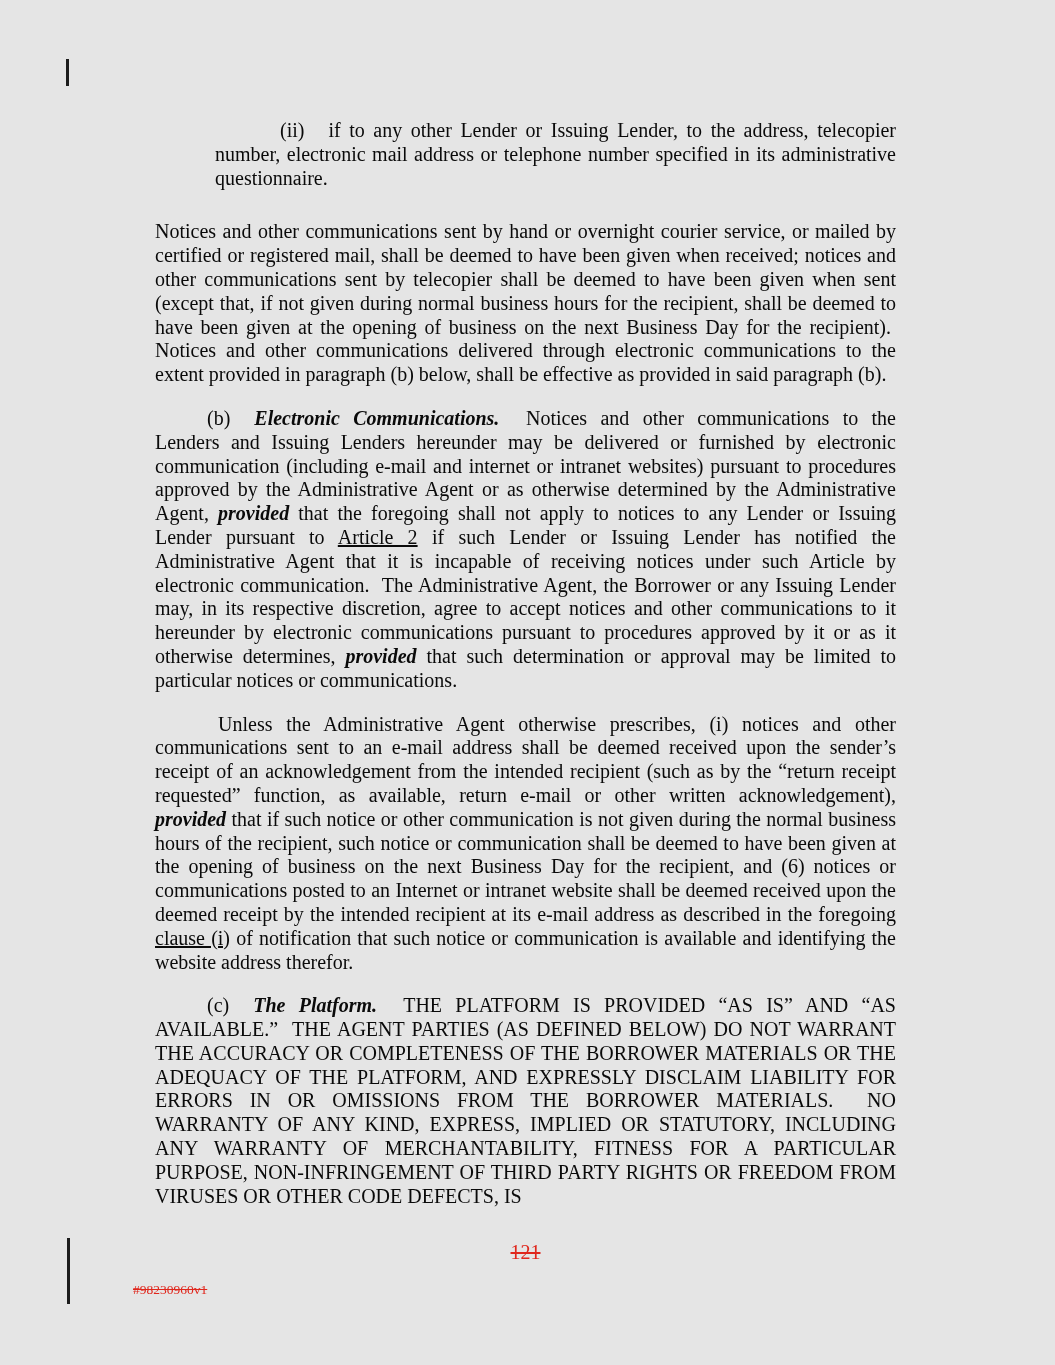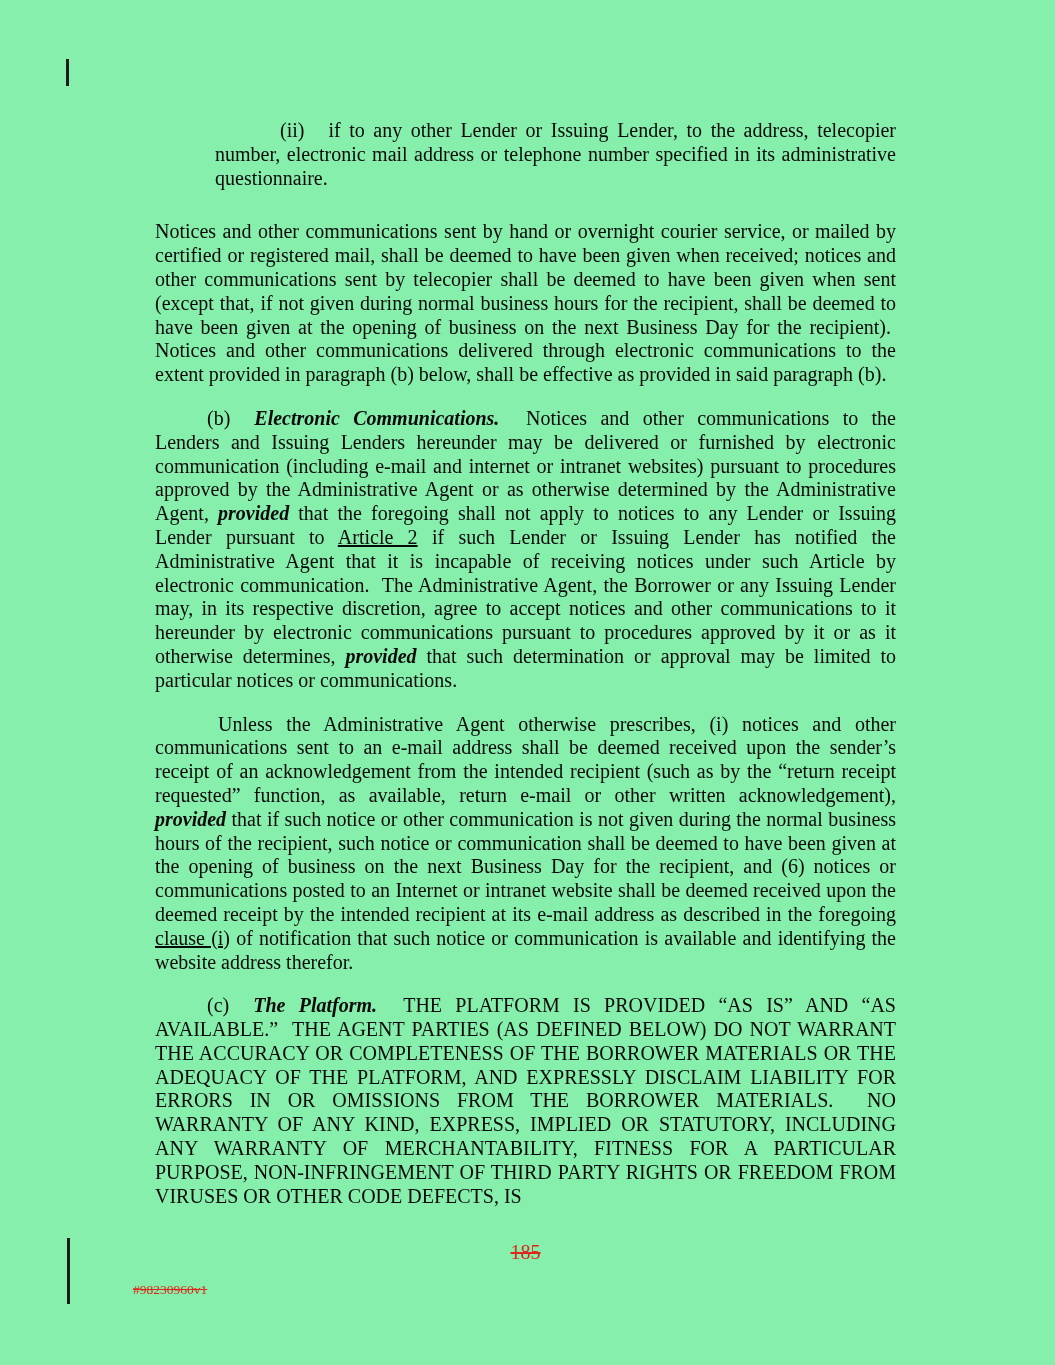--- a/index.html
+++ b/index.html
@@ -10,21 +10,21 @@
   body {
     width: 1055px;
     height: 1365px;
     position: relative;
     font-family: "Liberation Serif", "DejaVu Serif", serif;
     color: #0a0a0a;
   }
   .page {
     position: absolute;
     inset: 0;
-    background: #86efac;
+    background: #e5e5e5;
     overflow: hidden;
   }
   .change-bar {
     position: absolute;
     width: 3px;
     background: #1c1c1c;
   }
   .bar-top    { left: 66px; top: 59px;  height: 27px; }
   .bar-bottom { left: 67px; top: 1238px; height: 66px; }
 
@@ -83,16 +83,16 @@
   <div class="change-bar bar-bottom"></div>
 
   <main class="text-column" id="paragraph-host">
       <p class="para quote"><span class="txt">(ii)</span><span class="tab-gap"></span><span class="txt">if to any other Lender or Issuing Lender, to the address, telecopier number, electronic mail address or telephone number specified in its administrative questionnaire.</span></p>
       <p class="para body"><span class="txt">Notices and other communications sent by hand or overnight courier service, or mailed by certified or registered mail, shall be deemed to have been given when received; notices and other communications sent by telecopier shall be deemed to have been given when sent (except that, if not given during normal business hours for the recipient, shall be deemed to have been given at the opening of business on the next Business Day for the recipient).&nbsp; Notices and other communications delivered through electronic communications to the extent provided in paragraph (b) below, shall be effective as provided in said paragraph (b).</span></p>
       <p class="para body-indent"><span class="txt">(b)</span><span class="tab-gap"></span><span class="it">Electronic Communications.</span><span class="txt">&nbsp; Notices and other communications to the Lenders and Issuing Lenders hereunder may be delivered or furnished by electronic communication (including e-mail and internet or intranet websites) pursuant to procedures approved by the Administrative Agent or as otherwise determined by the Administrative Agent, </span><span class="it">provided</span><span class="txt"> that the foregoing shall not apply to notices to any Lender or Issuing Lender pursuant to </span><span class="un">Article 2</span><span class="txt"> if such Lender or Issuing Lender has notified the Administrative Agent that it is incapable of receiving notices under such Article by electronic communication.&nbsp; The Administrative Agent, the Borrower or any Issuing Lender may, in its respective discretion, agree to accept notices and other communications to it hereunder by electronic communications pursuant to procedures approved by it or as it otherwise determines, </span><span class="it">provided</span><span class="txt"> that such determination or approval may be limited to particular notices or communications.</span></p>
       <p class="para body-indent2"><span class="txt">Unless the Administrative Agent otherwise prescribes, (i) notices and other communications sent to an e-mail address shall be deemed received upon the sender’s receipt of an acknowledgement from the intended recipient (such as by the “return receipt requested” function, as available, return e-mail or other written acknowledgement), </span><span class="it">provided</span><span class="txt"> that if such notice or other communication is not given during the normal business hours of the recipient, such notice or communication shall be deemed to have been given at the opening of business on the next Business Day for the recipient, and (6) notices or communications posted to an Internet or intranet website shall be deemed received upon the deemed receipt by the intended recipient at its e-mail address as described in the foregoing </span><span class="un">clause (i)</span><span class="txt"> of notification that such notice or communication is available and identifying the website address therefor.</span></p>
       <p class="para body-indent"><span class="txt">(c)</span><span class="tab-gap"></span><span class="it">The Platform.</span><span class="txt">&nbsp; THE PLATFORM IS PROVIDED “AS IS” AND “AS AVAILABLE.”&nbsp; THE AGENT PARTIES (AS DEFINED BELOW) DO NOT WARRANT THE ACCURACY OR COMPLETENESS OF THE BORROWER MATERIALS OR THE ADEQUACY OF THE PLATFORM, AND EXPRESSLY DISCLAIM LIABILITY FOR ERRORS IN OR OMISSIONS FROM THE BORROWER MATERIALS.&nbsp; NO WARRANTY OF ANY KIND, EXPRESS, IMPLIED OR STATUTORY, INCLUDING ANY WARRANTY OF MERCHANTABILITY, FITNESS FOR A PARTICULAR PURPOSE, NON-INFRINGEMENT OF THIRD PARTY RIGHTS OR FREEDOM FROM VIRUSES OR OTHER CODE DEFECTS, IS</span></p>
     </main>
 
-  <div class="page-number"><span class="struck" style="color: rgb(224, 38, 28);">185</span></div>
+  <div class="page-number"><span class="struck" style="color: rgb(224, 38, 28);">121</span></div>
 
   <div class="doc-id struck" style="color: rgb(224, 38, 28);">#98230960v1</div>
 </div>
 
 </body></html>

